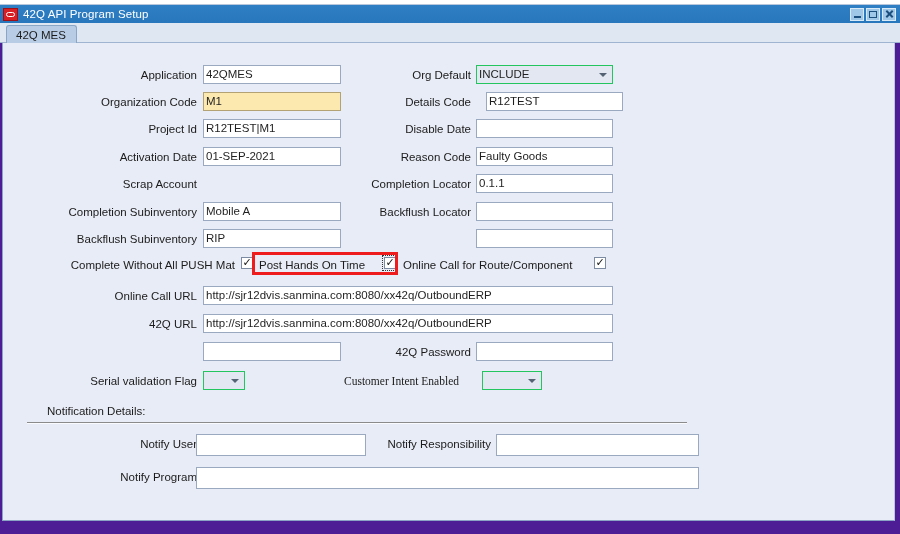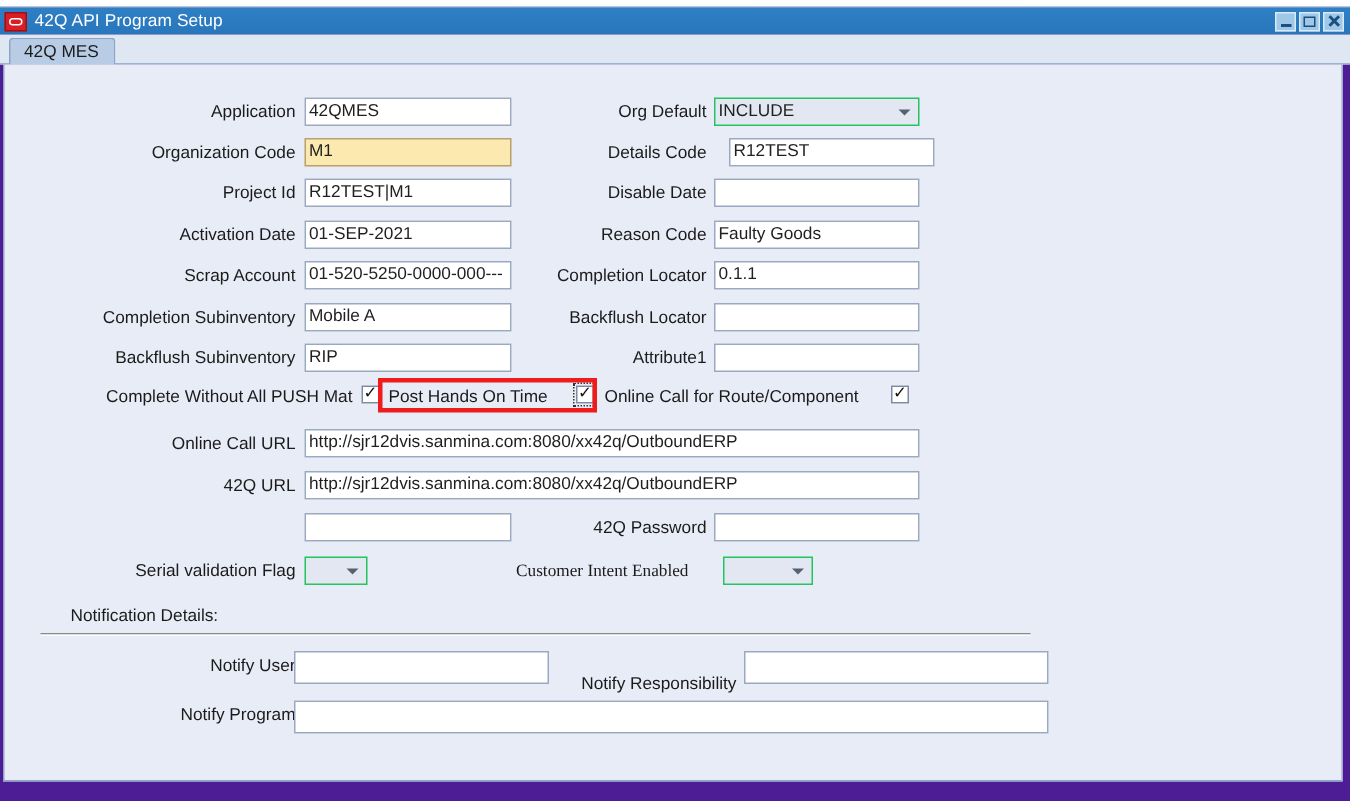--- a/index.html
+++ b/index.html
@@ -268,21 +268,20 @@
     <div class="lbl" style="left:8px;  top:52px; width:186px;">Organization Code</div>
     <div class="fld active" style="left:200px;top:49px;width:138px;">M1</div>
 
     <div class="lbl" style="left:8px;  top:79px; width:186px;">Project Id</div>
     <div class="fld" style="left:200px;top:76px; width:138px;">R12TEST|M1</div>
 
     <div class="lbl" style="left:8px;  top:107px;width:186px;">Activation Date</div>
     <div class="fld" style="left:200px;top:104px;width:138px;">01-SEP-2021</div>
 
     <div class="lbl" style="left:8px;  top:134px;width:186px;">Scrap Account</div>
-    <div class="fld" style="left:200px;top:131px;width:138px;">01-520-5250-0000-000---</div>
 
     <div class="lbl" style="left:8px;  top:162px;width:186px;">Completion Subinventory</div>
     <div class="fld" style="left:200px;top:159px;width:138px;">Mobile A</div>
 
     <div class="lbl" style="left:8px;  top:189px;width:186px;">Backflush Subinventory</div>
     <div class="fld" style="left:200px;top:186px;width:138px;">RIP</div>
 
     <div class="lbl" style="left:320px;top:25px; width:148px;">Org Default</div>
     <div class="dd" style="left:473px;top:22px; width:137px;">
       <span>INCLUDE</span>
@@ -297,21 +296,20 @@
 
     <div class="lbl" style="left:320px;top:107px;width:148px;">Reason Code</div>
     <div class="fld" style="left:473px;top:104px;width:137px;">Faulty Goods</div>
 
     <div class="lbl" style="left:320px;top:134px;width:148px;">Completion Locator</div>
     <div class="fld" style="left:473px;top:131px;width:137px;">0.1.1</div>
 
     <div class="lbl" style="left:320px;top:162px;width:148px;">Backflush Locator</div>
     <div class="fld" style="left:473px;top:159px;width:137px;"></div>
 
-    <div class="lbl" style="left:320px;top:189px;width:148px;">Attribute1</div>
     <div class="fld" style="left:473px;top:186px;width:137px;"></div>
 
     <div class="lbl" style="left:8px;  top:215px;width:224px;">Complete Without All PUSH Mat</div>
     <div class="cb" style="left:238px;top:214px;"><span>✓</span></div>
 
     <div class="lbl" style="left:256px;top:215px;width:120px; text-align:left;">Post Hands On Time</div>
     <div class="cb focus" style="left:381px;top:214px;"><span>✓</span></div>
 
     <div class="lbl" style="left:400px;top:215px;width:188px; text-align:left;">Online Call for Route/Component</div>
     <div class="cb" style="left:591px;top:214px;"><span>✓</span></div>
@@ -340,21 +338,21 @@
       <span></span>
       <span class="arrow"></span>
     </div>
 
     <div class="seclabel" style="left:44px;top:362px;">Notification Details:</div>
     <div class="hr" style="left:24px;top:379px;width:660px;"></div>
 
     <div class="lbl" style="left:8px;  top:394px;width:186px;">Notify User</div>
     <div class="fld" style="left:193px;top:391px;width:170px;height:22px;line-height:20px;"></div>
 
-    <div class="lbl" style="left:310px;top:406px;width:178px;">Notify Responsibility</div>
+    <div class="lbl" style="left:310px;top:394px;width:178px;">Notify Responsibility</div>
     <div class="fld" style="left:493px;top:391px;width:203px;height:22px;line-height:20px;"></div>
 
     <div class="lbl" style="left:8px;  top:427px;width:186px;">Notify Program</div>
     <div class="fld" style="left:193px;top:424px;width:503px;height:22px;line-height:20px;"></div>
 
    </div>
   </div>
 </div>
 
 </body></html>

